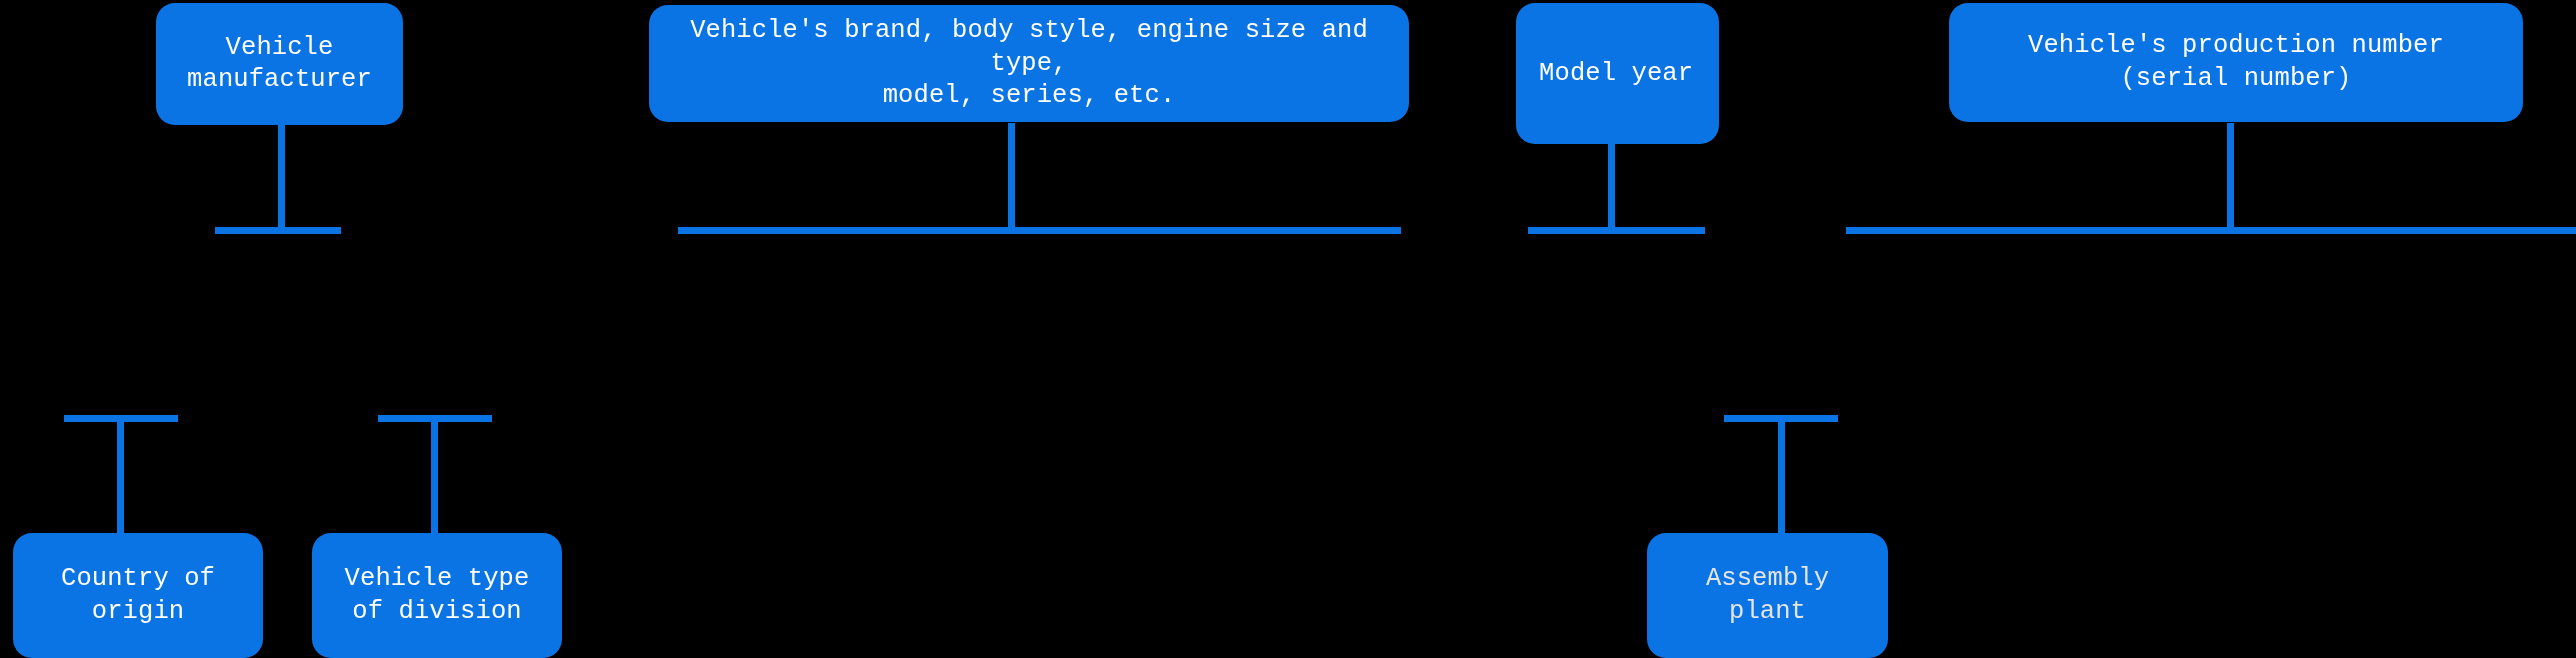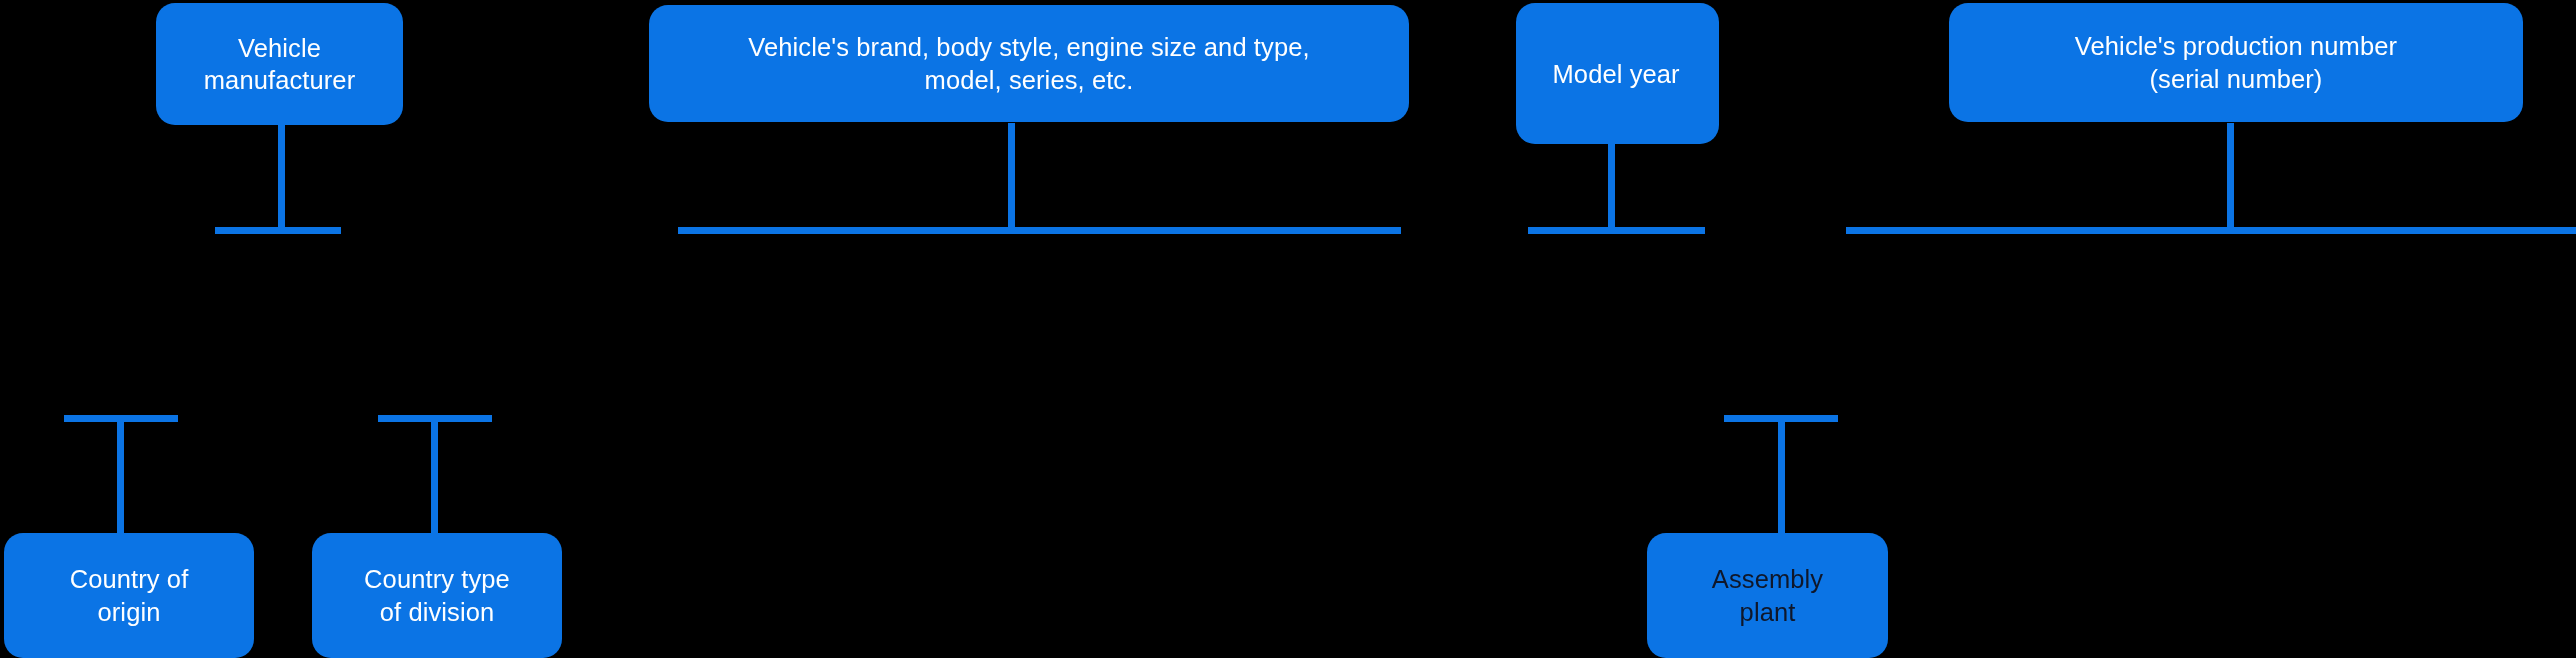--- a/index.html
+++ b/index.html
@@ -7,21 +7,21 @@
     margin: 0;
     padding: 0;
     background: #000000;
   }
   #canvas {
     position: relative;
     width: 2576px;
     height: 658px;
     background: #000000;
     overflow: hidden;
-    font-family: Liberation Sans, sans-serif;
+    font-family: Liberation Mono, monospace;
   }
   .node {
     position: absolute;
     box-sizing: border-box;
     background: #0b74e5;
     border-radius: 19px;
     color: #ffffff;
     display: flex;
     align-items: center;
     justify-content: center;
@@ -45,26 +45,26 @@
 model, series, etc.</span></div>
     <div class="connector-stem" style="position: absolute; left: 1008px; top: 123px; width: 7.4px; height: 105px; background: rgb(11, 116, 229);"></div>
     <div class="connector-bar" style="position: absolute; left: 678px; top: 227px; width: 723px; height: 7.4px; background: rgb(11, 116, 229);"></div>
     <div class="node" style="left: 1516px; top: 3.4px; width: 203px; height: 141px; background: rgb(11, 116, 229); color: rgb(255, 255, 255); padding-left: 12px;"><span>Model year</span></div>
     <div class="connector-stem" style="position: absolute; left: 1608px; top: 134px; width: 7.4px; height: 94px; background: rgb(11, 116, 229);"></div>
     <div class="connector-bar" style="position: absolute; left: 1528px; top: 227px; width: 177px; height: 7.4px; background: rgb(11, 116, 229);"></div>
     <div class="node" style="left: 1949px; top: 3.4px; width: 574px; height: 119px; background: rgb(11, 116, 229); color: #ffffff;"><span>Vehicle's production number
 (serial number)</span></div>
     <div class="connector-stem" style="position: absolute; left: 2227px; top: 123px; width: 7.4px; height: 105px; background: rgb(11, 116, 229);"></div>
     <div class="connector-bar" style="position: absolute; left: 1846px; top: 227px; width: 730px; height: 7.4px; background: rgb(11, 116, 229);"></div>
-    <div class="node" style="left: 4px; top: 533px; width: 250px; height: 125px; background: rgb(11, 116, 229); color: rgb(255, 255, 255);"><span>Country of
+    <div class="node" style="left: 13px; top: 533px; width: 250px; height: 125px; background: rgb(11, 116, 229); color: rgb(255, 255, 255);"><span>Country of
 origin</span></div>
     <div class="connector-stem" style="position: absolute; left: 117px; top: 421px; width: 7.4px; height: 115px; background: rgb(11, 116, 229);"></div>
     <div class="connector-bar" style="position: absolute; left: 64px; top: 415px; width: 114px; height: 7.4px; background: rgb(11, 116, 229);"></div>
-    <div class="node" style="left: 312px; top: 533px; width: 250px; height: 125px; background: rgb(11, 116, 229); color: rgb(255, 255, 255);"><span>Country type
+    <div class="node" style="left: 312px; top: 533px; width: 250px; height: 125px; background: rgb(11, 116, 229); color: rgb(255, 255, 255);"><span>Vehicle type
 of division</span></div>
     <div class="connector-stem" style="position: absolute; left: 431px; top: 421px; width: 7.4px; height: 115px; background: rgb(11, 116, 229);"></div>
     <div class="connector-bar" style="position: absolute; left: 378px; top: 415px; width: 114px; height: 7.4px; background: rgb(11, 116, 229);"></div>
-    <div class="node" style="left: 1647px; top: 533px; width: 241px; height: 125px; background: rgb(11, 116, 229); color: #0f172a;"><span>Assembly
+    <div class="node" style="left: 1647px; top: 533px; width: 241px; height: 125px; background: rgb(11, 116, 229); color: #e5e5e5;"><span>Assembly
 plant</span></div>
     <div class="connector-stem" style="position: absolute; left: 1778px; top: 421px; width: 7.4px; height: 115px; background: rgb(11, 116, 229);"></div>
     <div class="connector-bar" style="position: absolute; left: 1724px; top: 415px; width: 114px; height: 7.4px; background: rgb(11, 116, 229);"></div>
   </div>
 
 
 </body></html>

